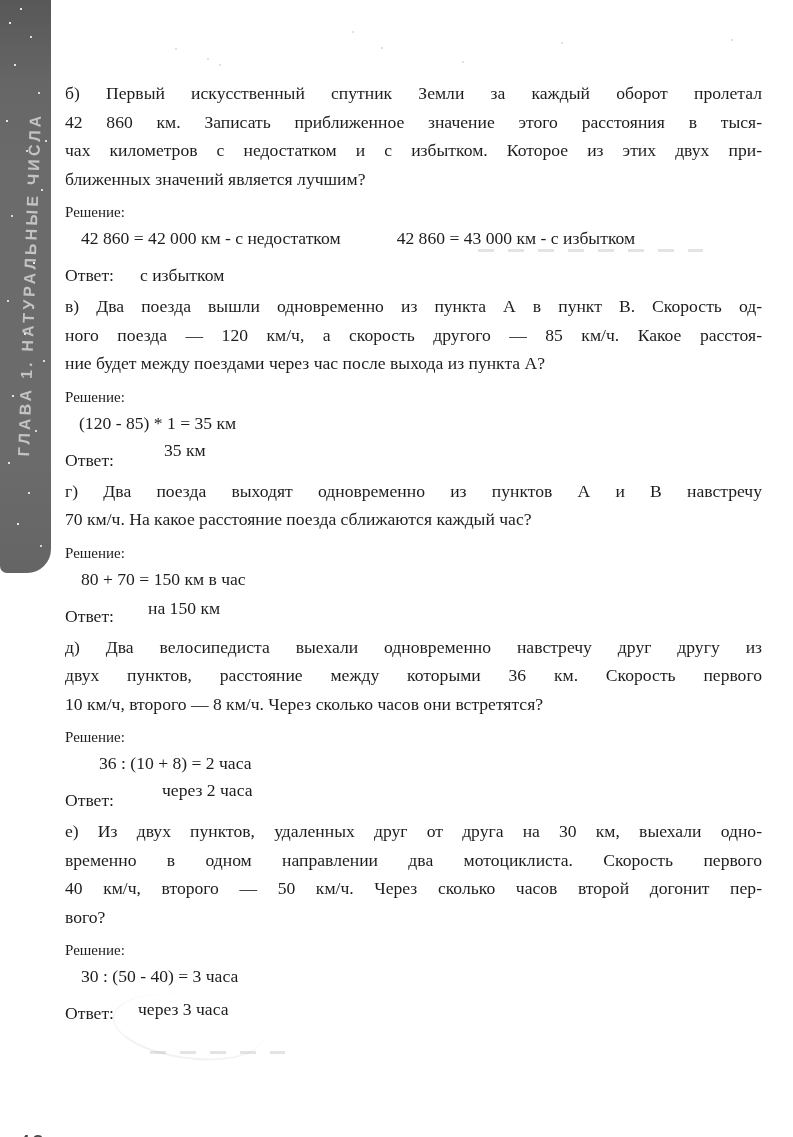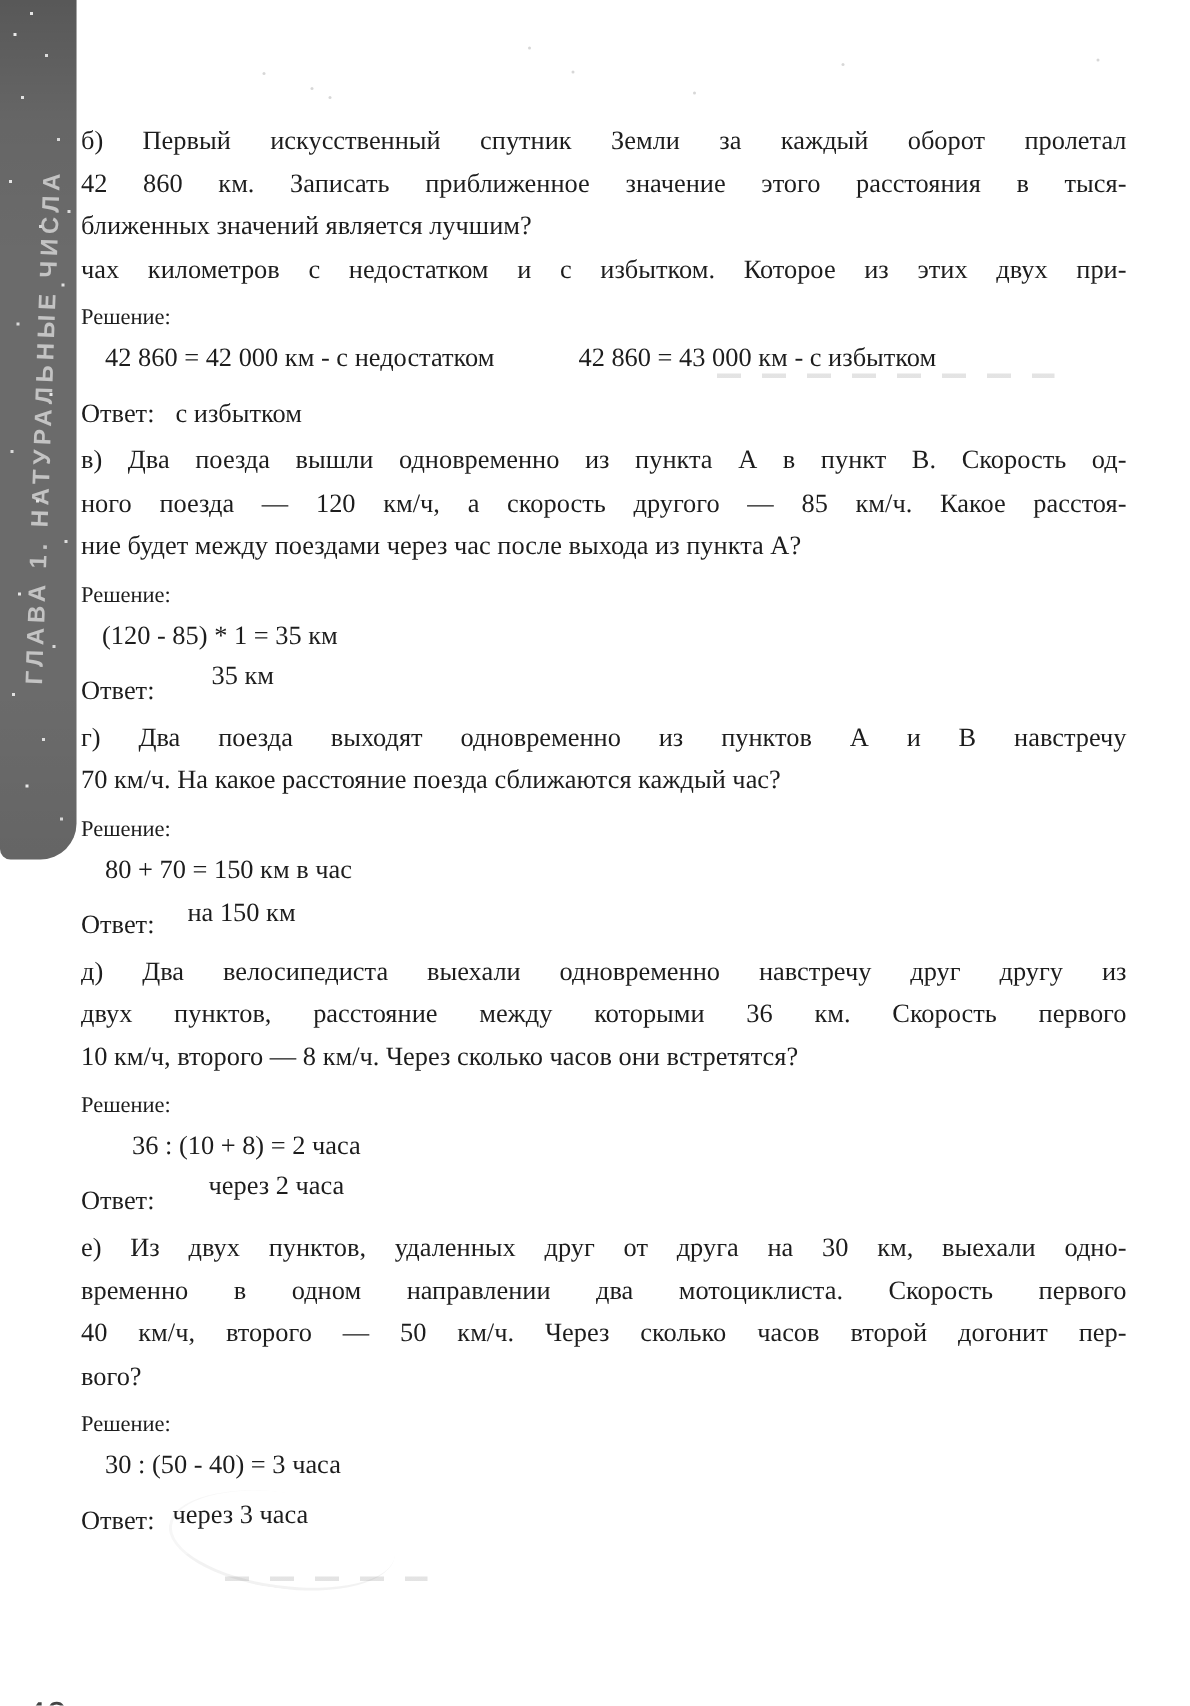--- a/index.html
+++ b/index.html
@@ -34,31 +34,31 @@
   .sidebar-label{
     position:absolute;left:15px;top:456px;
     transform-origin:0 0;transform:rotate(-88deg);
     white-space:nowrap;
     font-family:"Liberation Sans",sans-serif;font-weight:bold;
     font-size:16px;letter-spacing:3.2px;
     color:var(--sidebar-text,#c3c3c3);
   }
 
   
-  .content{position:absolute;left:54px;top:0;width:697px;padding-top:75px;}
+  .content{position:absolute;left:65px;top:0;width:697px;padding-top:75px;}
   .problem{margin-top:4px;}
   .sline{
     font-size:17.6px;line-height:28.5px;
     text-align:justify;text-align-last:justify;
   }
   .sline.last{text-align-last:left;}
   .sol-label{font-size:15px;line-height:26px;margin-top:6px;}
   .eq-row{font-size:17.6px;line-height:26px;padding-left:16px;}
   .eq-part + .eq-part{margin-left:56px;}
-  .ans-row{font-size:17.6px;line-height:26px;margin-top:11px;display:flex;align-items:flex-start;}
+  .ans-row{font-size:17.6px;line-height:26px;margin-top:11px;display:flex;align-items:flex-start;gap:12px;}
   .ans-text{margin-left:14px;display:inline-block;}
 
   
   #problems .problem:nth-child(2) .ans-text{transform:translateY(-10px);margin-left:38px;}
   #problems .problem:nth-child(3) .ans-text{transform:translateY(-8px);margin-left:22px;}
   #problems .problem:nth-child(4) .ans-text{transform:translateY(-10px);margin-left:36px;}
   #problems .problem:nth-child(5) .ans-text{transform:translateY(-4px);margin-left:12px;}
   #problems .problem:nth-child(4) .eq-row{padding-left:34px;}
   #problems .problem:nth-child(2) .eq-row{padding-left:14px;}
 
@@ -98,22 +98,22 @@
   <div class="ghost-line" style="left:478px;top:249px;width:225px"></div>
   <div class="ghost-line" style="left:150px;top:1051px;width:135px"></div>
   <div class="ghost-arc" style="left:112px;top:995px;width:150px;height:62px;transform:rotate(8deg)"></div>
 </div>
 
 <main class="content">
   <div id="problems">
       <div class="problem">
         <div class="sline">б) Первый искусственный спутник Земли за каждый оборот пролетал</div>
         <div class="sline">42 860 км. Записать приближенное значение этого расстояния в тыся-</div>
+        <div class="sline">чах километров с недостатком и с избытком. Которое из этих двух при-</div>
         <div class="sline last">ближенных значений является лучшим?</div>
-        <div class="sline">чах километров с недостатком и с избытком. Которое из этих двух при-</div>
         <div class="sol-label">Решение:</div>
         <div class="eq-row"><span class="eq-part">42 860 = 42 000 км - с недостатком</span><span class="eq-part">42 860 = 43 000 км - с избытком</span></div>
         <div class="ans-row">
           <span class="ans-label">Ответ:</span>
           <span class="ans-text">с избытком</span>
         </div>
       </div>
       <div class="problem">
         <div class="sline">в) Два поезда вышли одновременно из пункта А в пункт В. Скорость од-</div>
         <div class="sline">ного поезда — 120 км/ч, а скорость другого — 85 км/ч. Какое расстоя-</div>

